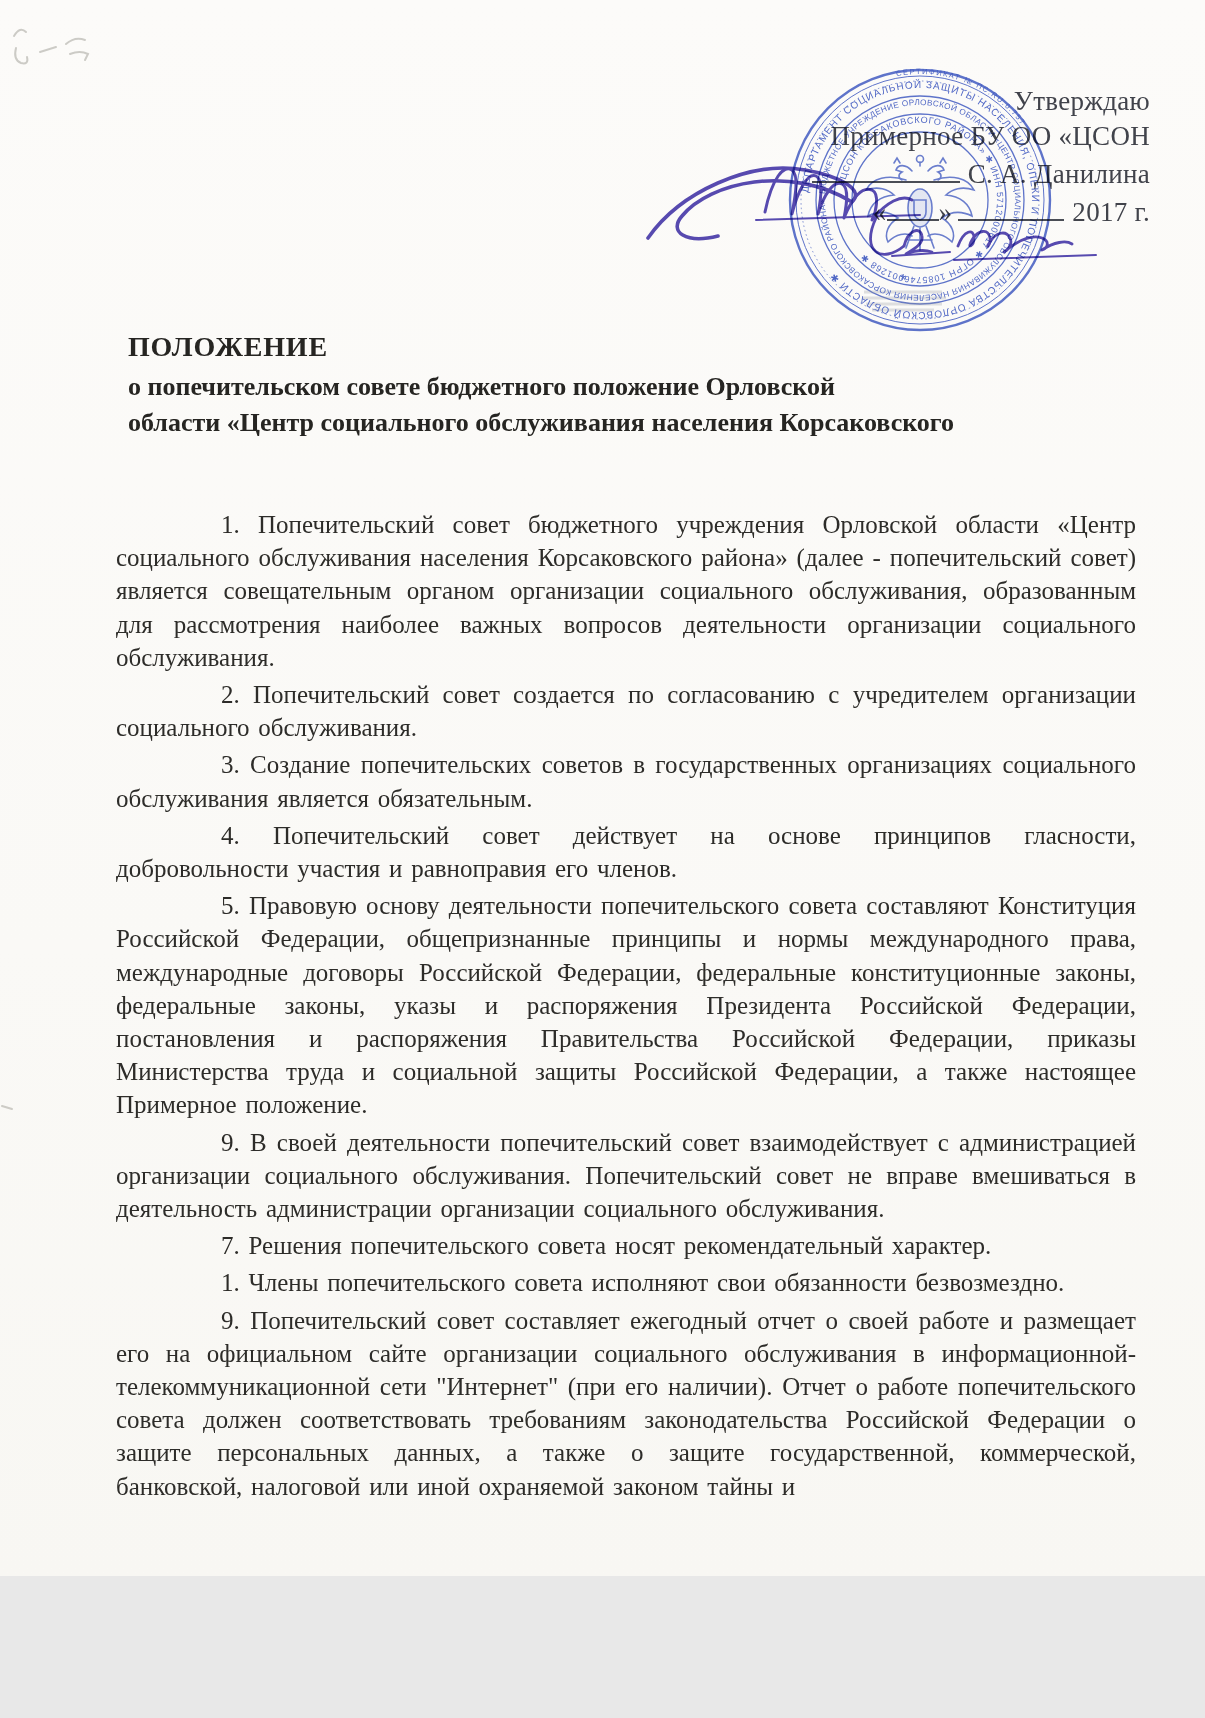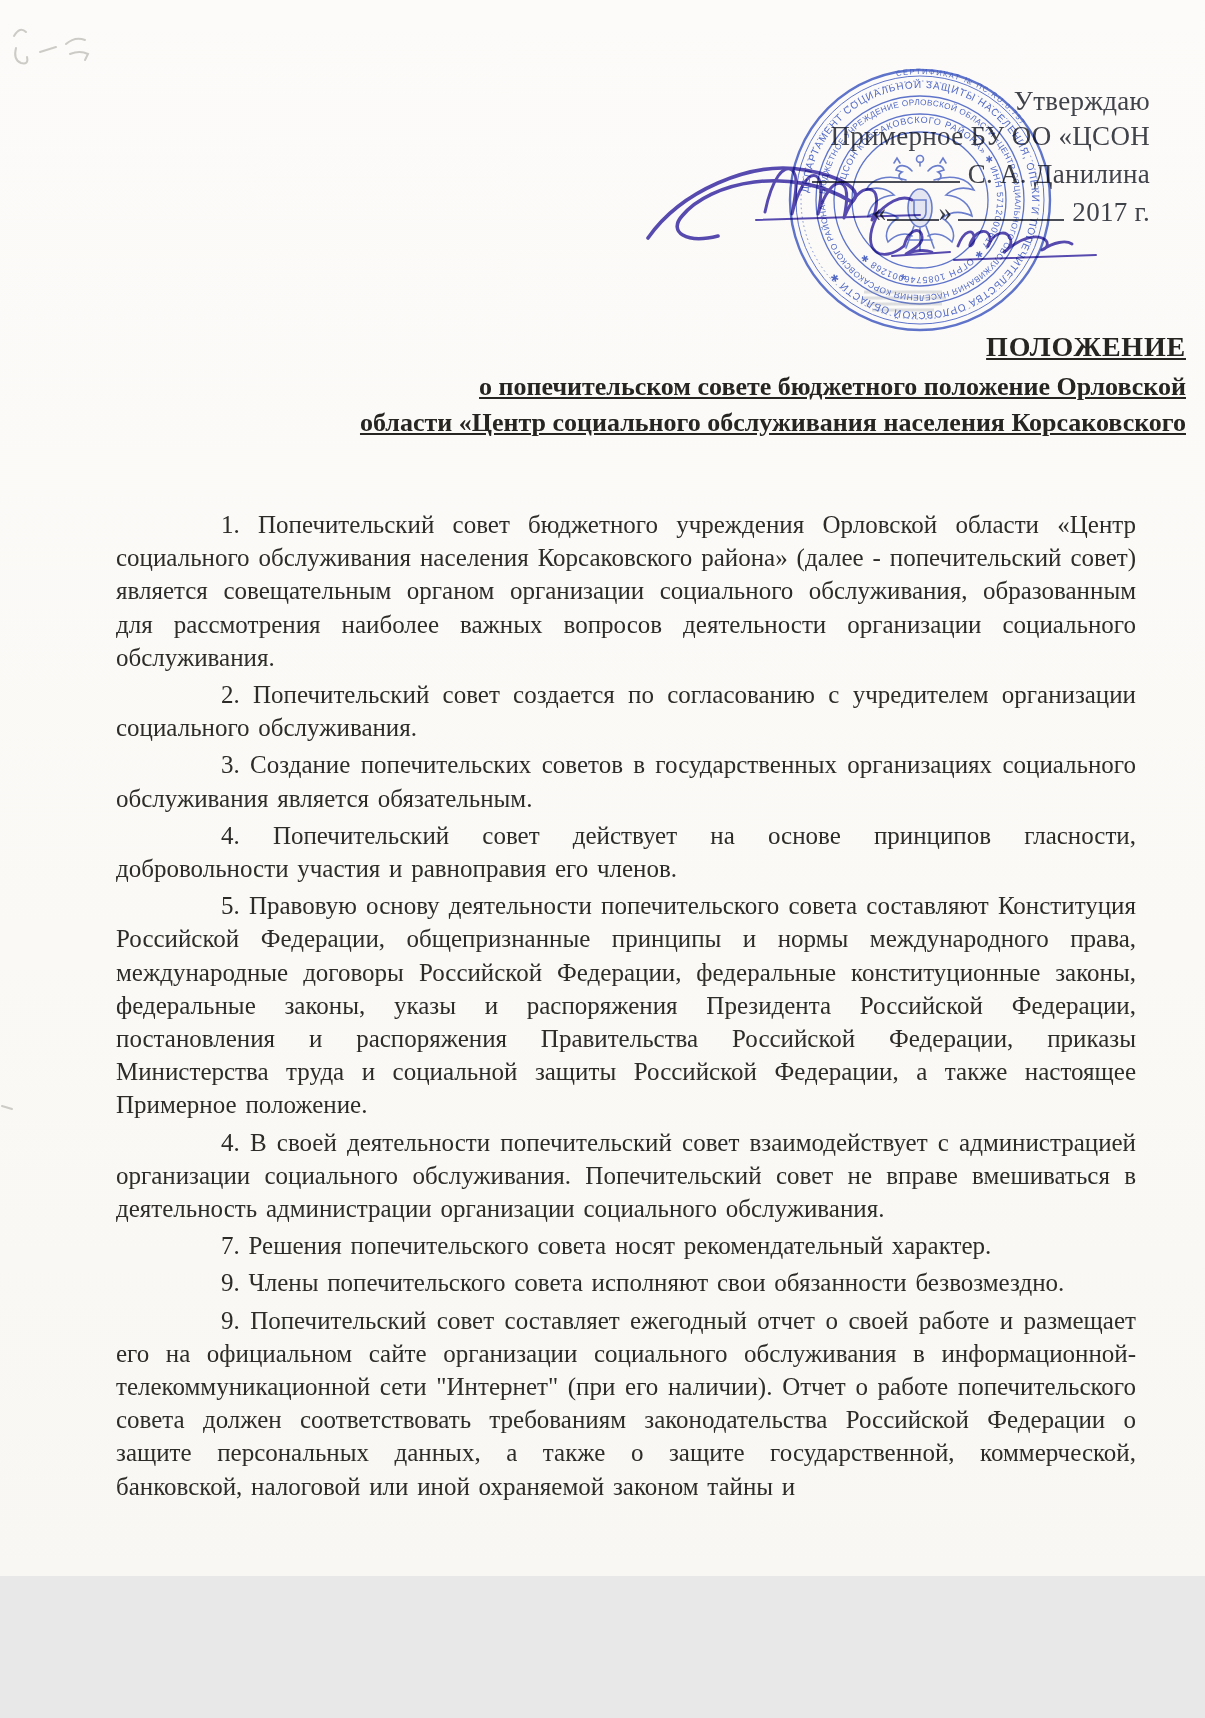--- a/index.html
+++ b/index.html
@@ -31,22 +31,22 @@
     position:absolute; left:788px; top:68px; width:264px; height:264px;
     z-index:2; mix-blend-mode:multiply; opacity:0.93;
   }
   
   .signature {
     position:absolute; left:560px; top:130px; width:600px; height:170px;
     z-index:3; mix-blend-mode:multiply;
   }
   
   .title-block {
-    position:absolute; left:136px; top:331px; width:1050px; z-index:1;
-    text-align:right; font-weight:bold; color:#262522;text-decoration:underline;
+    position:absolute; left:128px; top:331px; width:1050px; z-index:1;
+    text-align:left; font-weight:bold; color:#262522;
   }
   .title-heading { font-size:28px; letter-spacing:0.8px; margin-bottom:6px; }
   .title-sub { font-size:26px; line-height:35.5px; }
   
   .body-text {
     position:absolute; left:112px; top:504px; width:1028px; z-index:1;
     font-size:25px; line-height:33.2px; text-align:justify;
     color:#2d2c29;
   }
   .body-text p { margin:4px; text-indent:105px; word-spacing:2.5px; }
@@ -142,19 +142,19 @@
       <div>области «Центр социального обслуживания населения Корсаковского</div>
     </div>
   </div>
 
   <div class="body-text">
     <p>1. Попечительский совет бюджетного учреждения Орловской области «Центр социального обслуживания населения Корсаковского района» (далее - попечительский совет) является совещательным органом организации социального обслуживания, образованным для рассмотрения наиболее важных вопросов деятельности организации социального обслуживания.</p>
     <p>2. Попечительский совет создается по согласованию с учредителем организации социального обслуживания.</p>
     <p>3. Создание попечительских советов в государственных организациях социального обслуживания является обязательным.</p>
     <p>4. Попечительский совет действует на основе принципов гласности, добровольности участия и равноправия его членов.</p>
     <p>5. Правовую основу деятельности попечительского совета составляют Конституция Российской Федерации, общепризнанные принципы и нормы международного права, международные договоры Российской Федерации, федеральные конституционные законы, федеральные законы, указы и распоряжения Президента Российской Федерации, постановления и распоряжения Правительства Российской Федерации, приказы Министерства труда и социальной защиты Российской Федерации, а также настоящее Примерное положение.</p>
-    <p>4. В своей деятельности попечительский совет взаимодействует с администрацией организации социального обслуживания. Попечительский совет не вправе вмешиваться в деятельность администрации организации социального обслуживания.</p>
+    <p>9. В своей деятельности попечительский совет взаимодействует с администрацией организации социального обслуживания. Попечительский совет не вправе вмешиваться в деятельность администрации организации социального обслуживания.</p>
     <p>7. Решения попечительского совета носят рекомендательный характер.</p>
-    <p>9. Члены попечительского совета исполняют свои обязанности безвозмездно.</p>
+    <p>1. Члены попечительского совета исполняют свои обязанности безвозмездно.</p>
     <p>9. Попечительский совет составляет ежегодный отчет о своей работе и размещает его на официальном сайте организации социального обслуживания в информационной-телекоммуникационной сети "Интернет" (при его наличии). Отчет о работе попечительского совета должен соответствовать требованиям законодательства Российской Федерации о защите персональных данных, а также о защите государственной, коммерческой, банковской, налоговой или иной охраняемой законом тайны и</p>
   </div>
 
 </div>
 
 </body></html>

